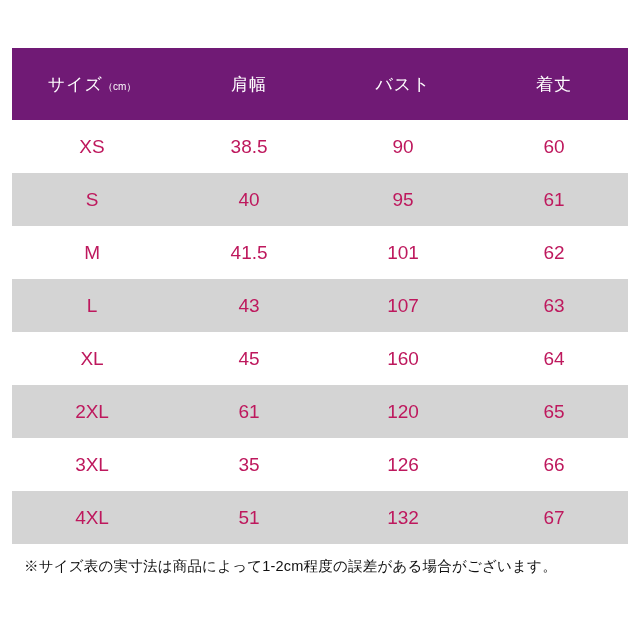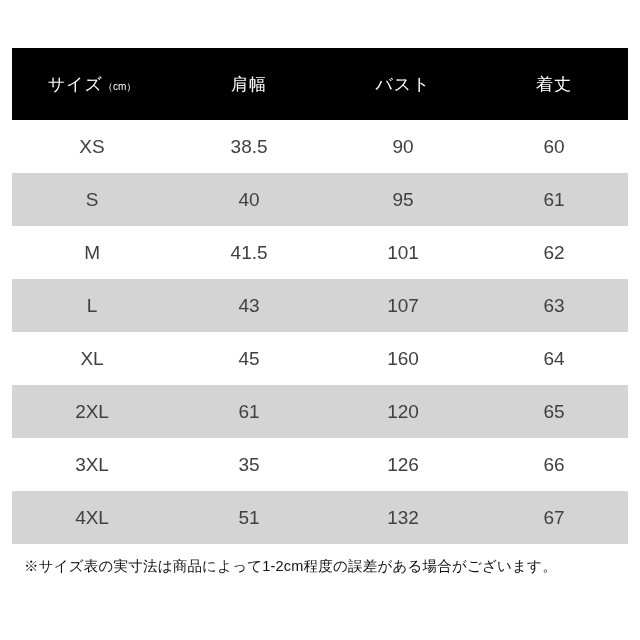--- a/index.html
+++ b/index.html
@@ -34,40 +34,40 @@
   }
   table.chart th,
   table.chart td {
     border: none;
     text-align: center;
     vertical-align: middle;
     font-weight: normal;
   }
   
   thead tr {
-    background: #000000;
+    background: #701a75;
   }
   thead th {
     color: #ffffff;
     height: 70px;
     font-size: 17px;
     letter-spacing: 1px;
   }
   thead th.first {
     font-size: 17px;
   }
   thead th .unit {
     font-size: 10px;
     letter-spacing: 0;
   }
   
   tbody td {
     height: 51px;
     font-size: 19px;
-    color: #404040;
+    color: #be185d;
   }
   tbody tr.odd {
     background: #ffffff;
   }
   tbody tr.even {
     background: #d4d4d4;
   }
   .col-size { width: 26%; }
   .col-a { width: 25%; }
   .col-b { width: 25%; }

